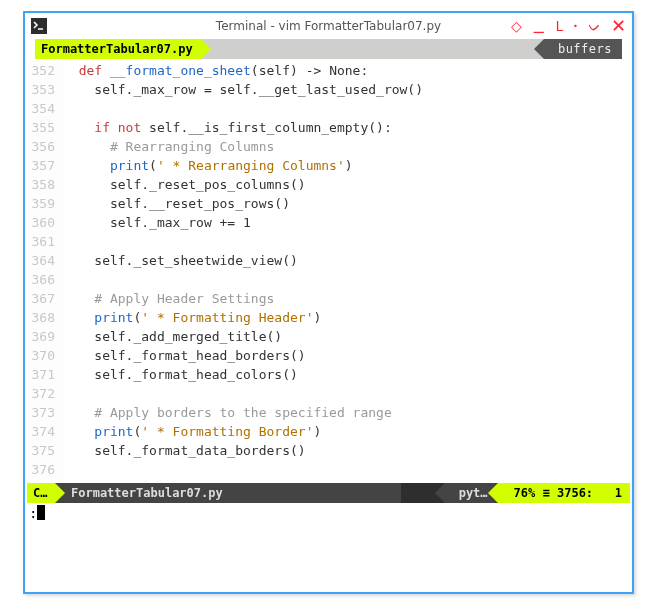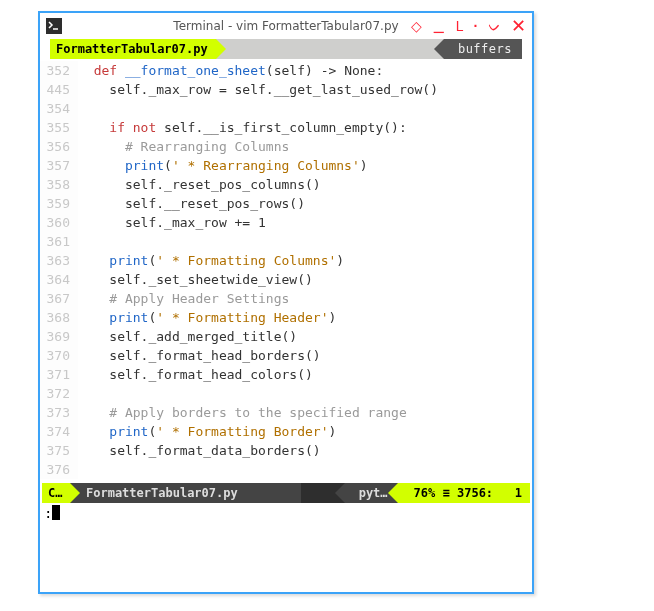--- a/index.html
+++ b/index.html
@@ -1,22 +1,22 @@
 <!DOCTYPE html>
 <html><head>
 <meta charset="utf-8">
 <style>
   * { box-sizing: border-box; margin: 0; padding: 0; }
   html, body { width: 654px; height: 611px; background: #fff; overflow: hidden; }
   body { font-family: "DejaVu Sans Mono", "Menlo", "Consolas", monospace; font-size: 12px; }
 
   .window {
     position: absolute;
-    left: 38px; top: 11px;
-    width: 496px; height: 583px;
+    left: 23px; top: 11px;
+    width: 611px; height: 583px;
     border: 2px solid #3ba3f8;
     background: #fff;
     box-shadow: 2px 2px 3px rgba(0,0,0,0.15);
   }
 
   .titlebar {
     height: 26px;
     display: flex; align-items: center;
     padding: 0 6px;
     position: relative;
@@ -211,31 +211,31 @@
     </div>
     <div class="tabfill"></div>
     <div class="buffers-ind">
       <span>buffers</span>
     </div>
     <div class="rpad"></div>
   </div>
 
   <div class="code-area" id="code-area">
       <div class="code-line"><span class="lnum">352</span><span class="code">  <span class="kw">def </span><span class="fn">__format_one_sheet</span>(self) -&gt; None:</span></div>
-      <div class="code-line"><span class="lnum">445</span><span class="code">    self._max_row = self.__get_last_used_row()</span></div>
+      <div class="code-line"><span class="lnum">353</span><span class="code">    self._max_row = self.__get_last_used_row()</span></div>
       <div class="code-line"><span class="lnum">354</span><span class="code"></span></div>
       <div class="code-line"><span class="lnum">355</span><span class="code">    <span class="kw">if not </span>self.__is_first_column_empty():</span></div>
       <div class="code-line"><span class="lnum">356</span><span class="code">      <span class="cmt"># Rearranging Columns</span></span></div>
       <div class="code-line"><span class="lnum">357</span><span class="code">      <span class="fn">print</span>(<span class="str">' * Rearranging Columns'</span>)</span></div>
       <div class="code-line"><span class="lnum">358</span><span class="code">      self._reset_pos_columns()</span></div>
       <div class="code-line"><span class="lnum">359</span><span class="code">      self.__reset_pos_rows()</span></div>
       <div class="code-line"><span class="lnum">360</span><span class="code">      self._max_row += <span class="num">1</span></span></div>
       <div class="code-line"><span class="lnum">361</span><span class="code"></span></div>
-      <div class="code-line"><span class="lnum">363</span><span class="code">    <span class="fn">print</span>(<span class="str">' * Formatting Columns'</span>)</span></div>
       <div class="code-line"><span class="lnum">364</span><span class="code">    self._set_sheetwide_view()</span></div>
+      <div class="code-line"><span class="lnum">366</span><span class="code"></span></div>
       <div class="code-line"><span class="lnum">367</span><span class="code">    <span class="cmt"># Apply Header Settings</span></span></div>
       <div class="code-line"><span class="lnum">368</span><span class="code">    <span class="fn">print</span>(<span class="str">' * Formatting Header'</span>)</span></div>
       <div class="code-line"><span class="lnum">369</span><span class="code">    self._add_merged_title()</span></div>
       <div class="code-line"><span class="lnum">370</span><span class="code">    self._format_head_borders()</span></div>
       <div class="code-line"><span class="lnum">371</span><span class="code">    self._format_head_colors()</span></div>
       <div class="code-line"><span class="lnum">372</span><span class="code"></span></div>
       <div class="code-line"><span class="lnum">373</span><span class="code">    <span class="cmt"># Apply borders to the specified range</span></span></div>
       <div class="code-line"><span class="lnum">374</span><span class="code">    <span class="fn">print</span>(<span class="str">' * Formatting Border'</span>)</span></div>
       <div class="code-line"><span class="lnum">375</span><span class="code">    self._format_data_borders()</span></div>
       <div class="code-line"><span class="lnum">376</span><span class="code"></span></div>

